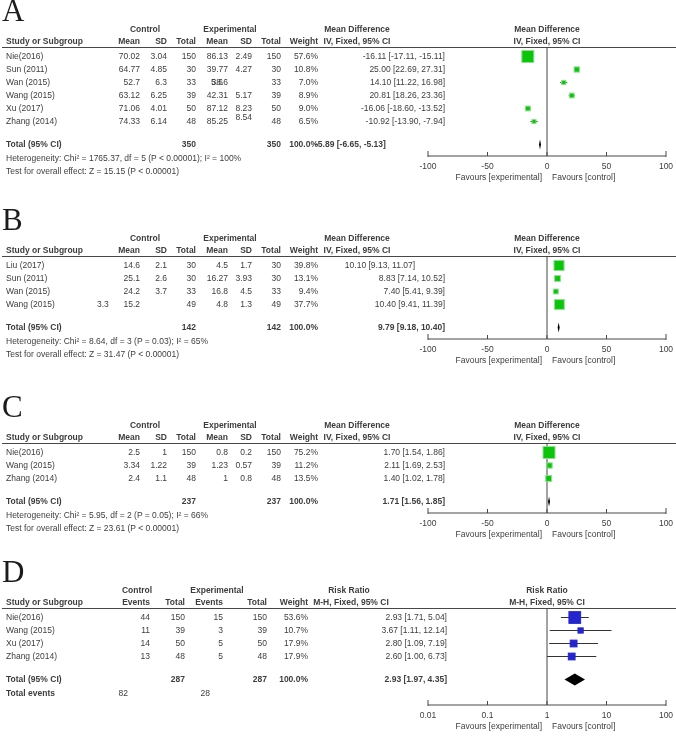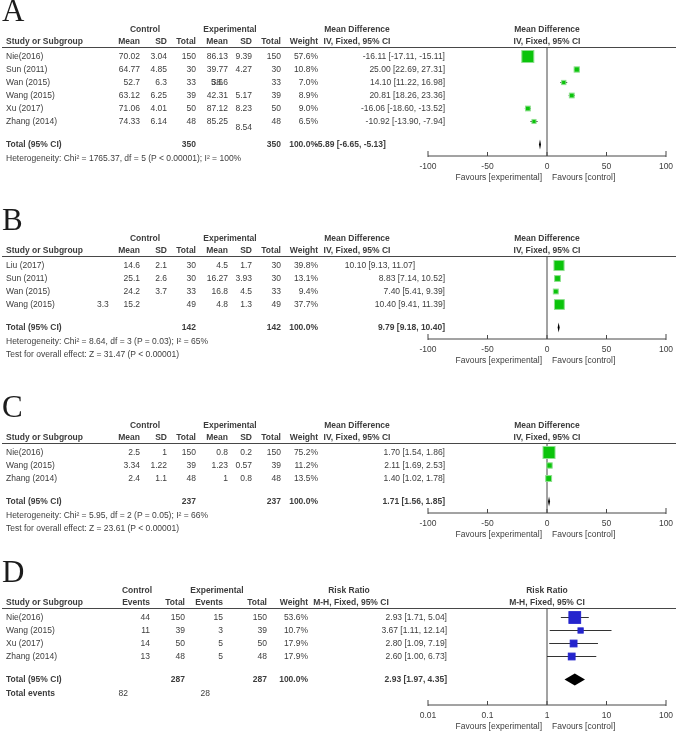--- a/index.html
+++ b/index.html
@@ -32,21 +32,21 @@
       <div class="t b" style="right: 395px; width: 70px; text-align: right; top: 33px;">Total</div>
       <div class="t b" style="right: 358px; width: 70px; text-align: right; top: 33px;">Weight</div>
       <div class="t b" style="left: 287px; width: 140px; text-align: center; top: 33px;">IV, Fixed, 95% CI</div>
       <div class="t b" style="left: 477px; width: 140px; text-align: center; top: 33px;">IV, Fixed, 95% CI</div>
       <div class="rule" style="top: 45px;"></div>
       <div class="t" style="left: 6px; top: 48px;">Nie(2016)</div>
       <div class="t" style="right: 536px; width: 70px; text-align: right; top: 48px;">70.02</div>
       <div class="t" style="right: 509px; width: 70px; text-align: right; top: 48px;">3.04</div>
       <div class="t" style="right: 480px; width: 70px; text-align: right; top: 48px;">150</div>
       <div class="t" style="right: 448px; width: 70px; text-align: right; top: 48px;">86.13</div>
-      <div class="t" style="right: 424px; width: 70px; text-align: right; top: 48px;">9.39</div>
+      <div class="t" style="right: 424px; width: 70px; text-align: right; top: 48px;">2.49</div>
       <div class="t" style="right: 395px; width: 70px; text-align: right; top: 48px;">150</div>
       <div class="t" style="right: 358px; width: 70px; text-align: right; top: 48px;">57.6%</div>
       <div class="t" style="right: 231px; width: 130px; text-align: right; top: 48px;">-16.11 [-17.11, -15.11]</div>
       <div class="t" style="left: 6px; top: 61px;">Sun (2011)</div>
       <div class="t" style="right: 536px; width: 70px; text-align: right; top: 61px;">64.77</div>
       <div class="t" style="right: 509px; width: 70px; text-align: right; top: 61px;">4.85</div>
       <div class="t" style="right: 480px; width: 70px; text-align: right; top: 61px;">30</div>
       <div class="t" style="right: 448px; width: 70px; text-align: right; top: 61px;">39.77</div>
       <div class="t" style="right: 424px; width: 70px; text-align: right; top: 61px;">4.27</div>
       <div class="t" style="right: 395px; width: 70px; text-align: right; top: 61px;">30</div>
@@ -77,30 +77,31 @@
       <div class="t" style="right: 448px; width: 70px; text-align: right; top: 100px;">87.12</div>
       <div class="t" style="right: 424px; width: 70px; text-align: right; top: 100px;">8.23</div>
       <div class="t" style="right: 395px; width: 70px; text-align: right; top: 100px;">50</div>
       <div class="t" style="right: 358px; width: 70px; text-align: right; top: 100px;">9.0%</div>
       <div class="t" style="right: 231px; width: 130px; text-align: right; top: 100px;">-16.06 [-18.60, -13.52]</div>
       <div class="t" style="left: 6px; top: 113px;">Zhang (2014)</div>
       <div class="t" style="right: 536px; width: 70px; text-align: right; top: 113px;">74.33</div>
       <div class="t" style="right: 509px; width: 70px; text-align: right; top: 113px;">6.14</div>
       <div class="t" style="right: 480px; width: 70px; text-align: right; top: 113px;">48</div>
       <div class="t" style="right: 448px; width: 70px; text-align: right; top: 113px;">85.25</div>
-      <div class="t" style="right: 424px; width: 70px; text-align: right; top: 119px;">8.54</div>
+      <div class="t" style="right: 424px; width: 70px; text-align: right; top: 109px;">8.54</div>
       <div class="t" style="right: 395px; width: 70px; text-align: right; top: 113px;">48</div>
       <div class="t" style="right: 358px; width: 70px; text-align: right; top: 113px;">6.5%</div>
       <div class="t" style="right: 231px; width: 130px; text-align: right; top: 113px;">-10.92 [-13.90, -7.94]</div>
       <div class="t b" style="left: 6px; top: 136px;">Total (95% CI)</div>
       <div class="t b" style="right: 480px; width: 70px; text-align: right; top: 136px;">350</div>
       <div class="t b" style="right: 395px; width: 70px; text-align: right; top: 136px;">350</div>
       <div class="t b" style="right: 358px; width: 70px; text-align: right; top: 136px;">100.0%</div>
       <div class="t b" style="right: 231px; width: 130px; top: 136px;">-5.89 [-6.65, -5.13]</div>
       <div class="t" style="left: 6px; top: 150px;">Heterogeneity: Chi² = 1765.37, df = 5 (P &lt; 0.00001); I² = 100%</div>
+      <div class="t" style="left: 6px; top: 163px;">Test for overall effect: Z = 15.15 (P &lt; 0.00001)</div>
       <svg width="676" height="182" class="plot">
         <line x1="547" y1="45" x2="547" y2="154" stroke="#474747" stroke-width="1"></line>
         <line x1="428" y1="154" x2="666" y2="154" stroke="#474747" stroke-width="1"></line>
         <line x1="428" y1="149" x2="428" y2="155" stroke="#474747" stroke-width="1"></line>
         <text x="428" y="167" text-anchor="middle" font-size="8.5" fill="#3d3d3d" font-family="&quot;Liberation Sans&quot;, sans-serif">-100</text>
         <line x1="487.5" y1="150" x2="487.5" y2="154" stroke="#474747" stroke-width="1"></line>
         <text x="487.5" y="167" text-anchor="middle" font-size="8.5" fill="#3d3d3d" font-family="&quot;Liberation Sans&quot;, sans-serif">-50</text>
         <line x1="547" y1="150" x2="547" y2="154" stroke="#474747" stroke-width="1"></line>
         <text x="547" y="167" text-anchor="middle" font-size="8.5" fill="#3d3d3d" font-family="&quot;Liberation Sans&quot;, sans-serif">0</text>
         <line x1="606.5" y1="150" x2="606.5" y2="154" stroke="#474747" stroke-width="1"></line>

